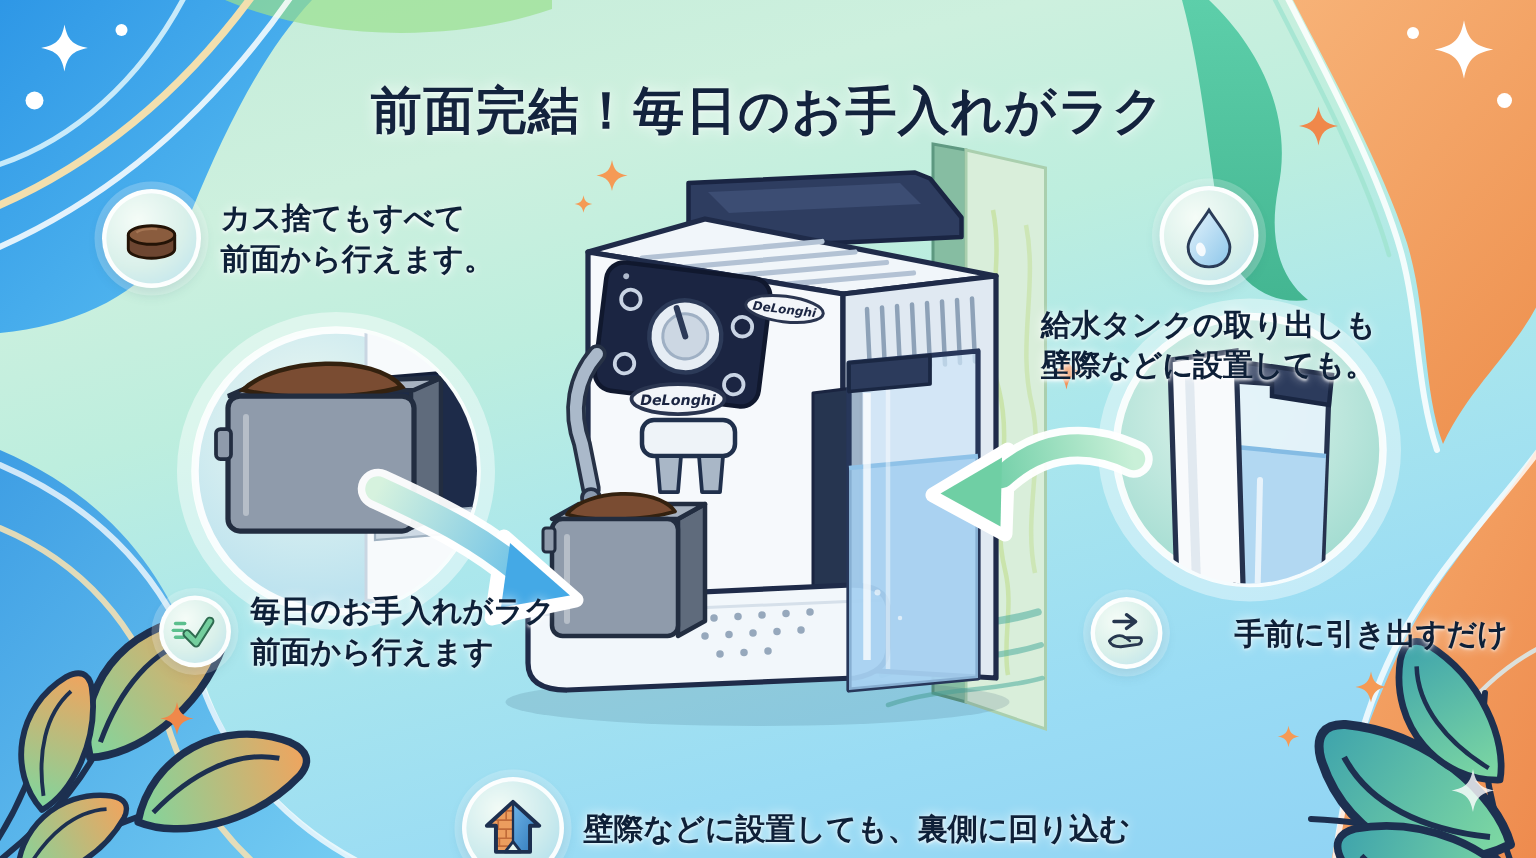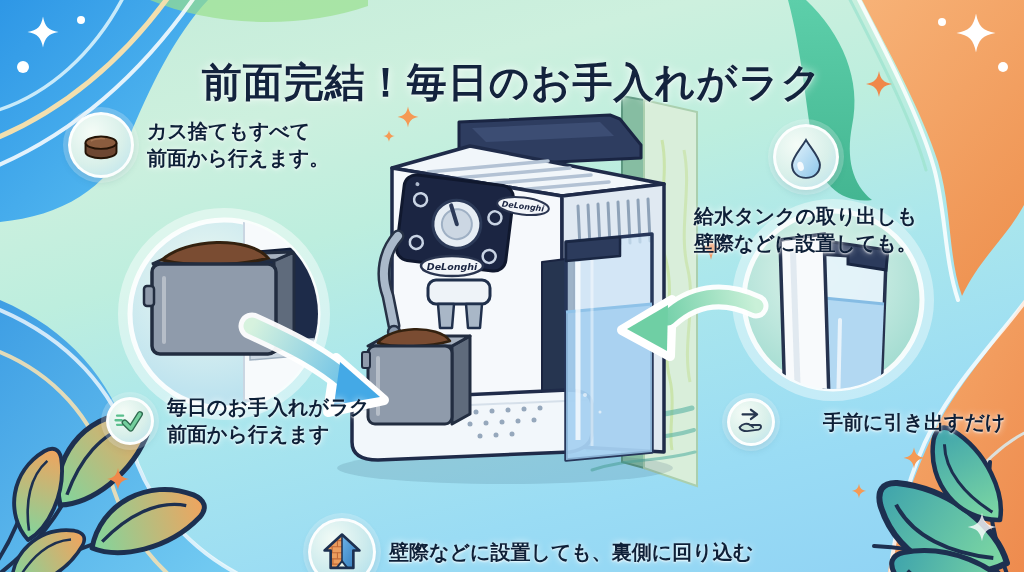--- a/index.html
+++ b/index.html
@@ -6,39 +6,39 @@
   body{font-family:"DejaVu Sans","Liberation Sans",sans-serif;}
   .canvas{
     position:relative;width:1024px;height:572px;overflow:hidden;
     background:linear-gradient(165deg,#c4ecd9 0%,#cdf0de 22%,#bdeede 38%,#abe7ec 55%,#9adcf4 78%,#8fd2f4 100%);
   }
   .bg-svg,.illu-svg{position:absolute;left:0;top:0;width:1024px;height:572px;}
   .bg-svg{z-index:0;}
   .illu-svg{z-index:1;}
   .title{
     position:absolute;top:28px;left:0;right:0;z-index:3;text-align:center;
-    font-size:40px;font-weight:800;color:#13233d;letter-spacing:1px;
+    font-size:34px;font-weight:800;color:#13233d;letter-spacing:1px;
     text-shadow:0 0 10px rgba(255,255,255,.85),0 1px 2px rgba(255,255,255,.7);
   }
   .callout{position:absolute;display:flex;align-items:center;gap:13px;z-index:3;}
   .callout-text{
     font-weight:700;color:#0e2038;font-size:20px;line-height:1.34;
     text-shadow:0 0 7px rgba(255,255,255,.95),0 1px 2px rgba(255,255,255,.85);
   }
   .callout-text .line{display:block;white-space:nowrap;}
   .icon-circle{
     border-radius:50%;display:flex;align-items:center;justify-content:center;flex:0 0 auto;
     border:3px solid rgba(255,255,255,.92);
     background:radial-gradient(circle at 35% 30%,#f5fcf7 0%,#d9f0ea 55%,#b9e2ee 100%);
     box-shadow:0 0 0 5px rgba(255,255,255,.22),0 3px 9px rgba(40,90,110,.22);
   }
   .icon-circle.big{width:60px;height:60px;}
   .icon-circle.small{width:42px;height:42px;}
   .icon-circle.mid{width:62px;height:62px;background:radial-gradient(circle at 35% 30%,#f2fbf6 0%,#cdebed 55%,#a8dcec 100%);}
-  #c-grounds{left:68px;top:112px;}
+  #c-grounds{left:68px;top:126px;}
   #c-water{left:694px;top:124px;flex-direction:column;}
   #c-stress{left:106px;top:394px;}
   #c-pull{left:727px;top:398px;gap:48px;}
   #c-wall{left:308px;top:518px;}
 </style>
 </head>
 <body>
 
 <div class="canvas">
 

